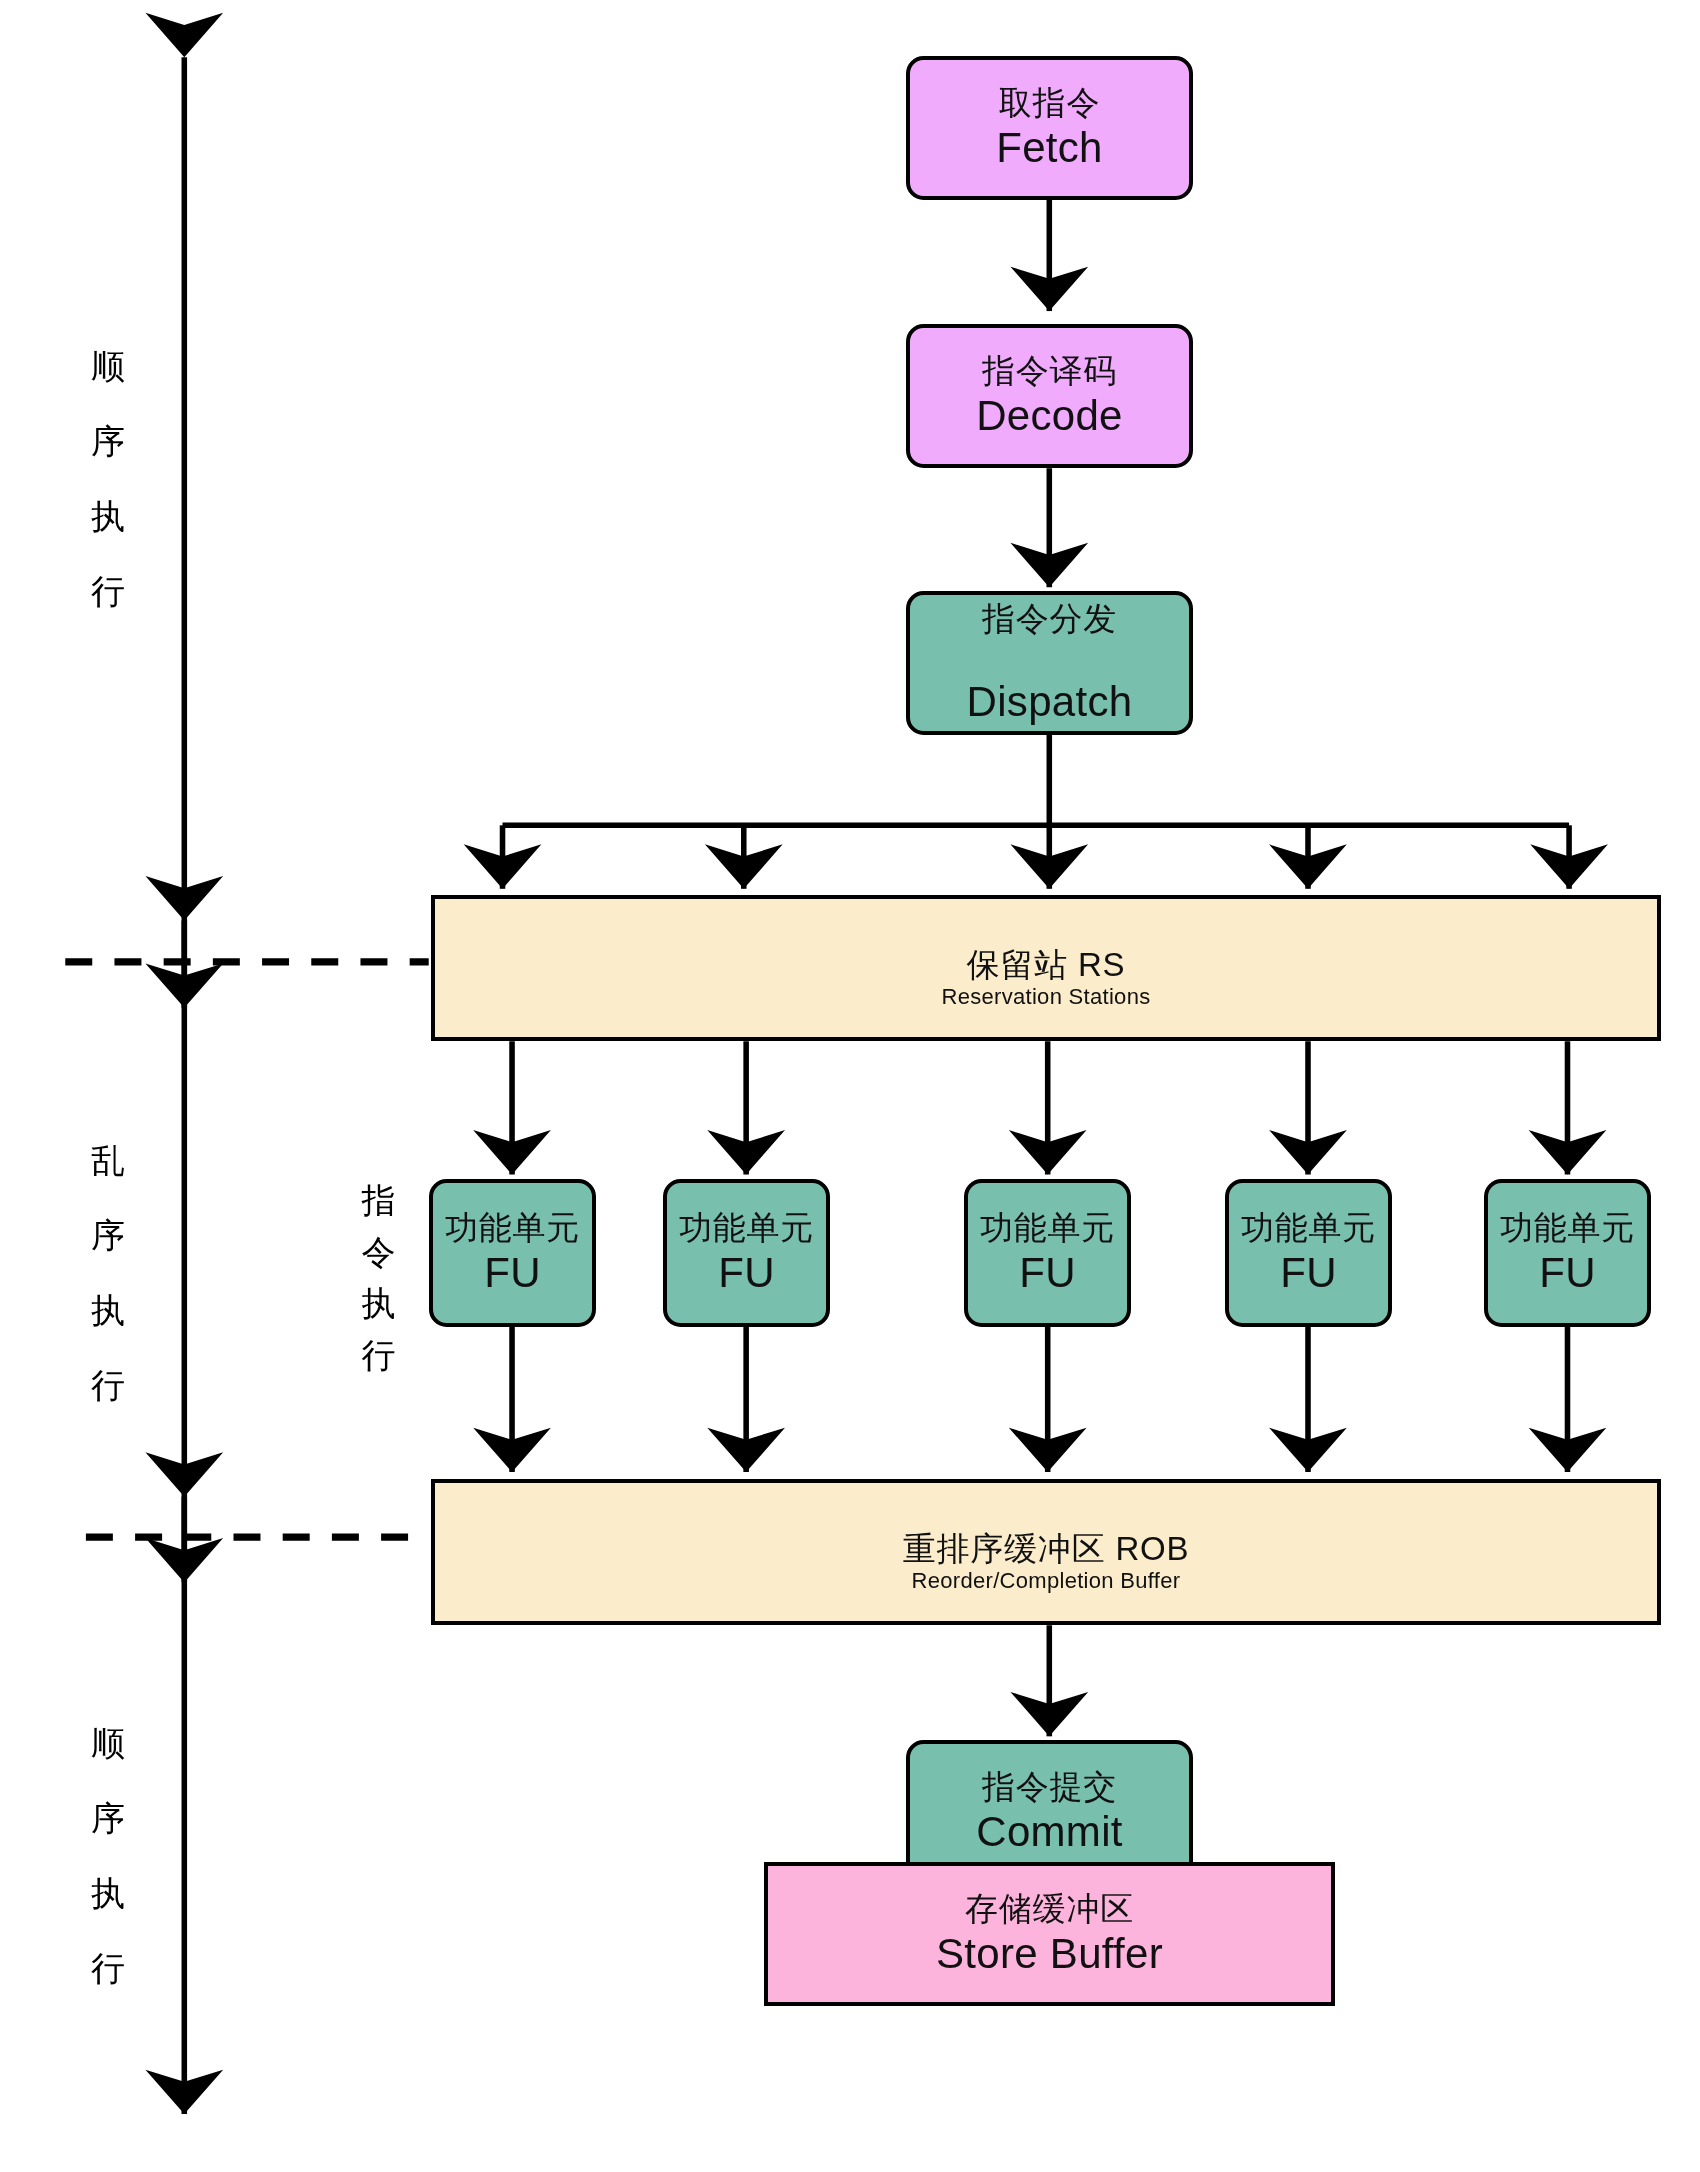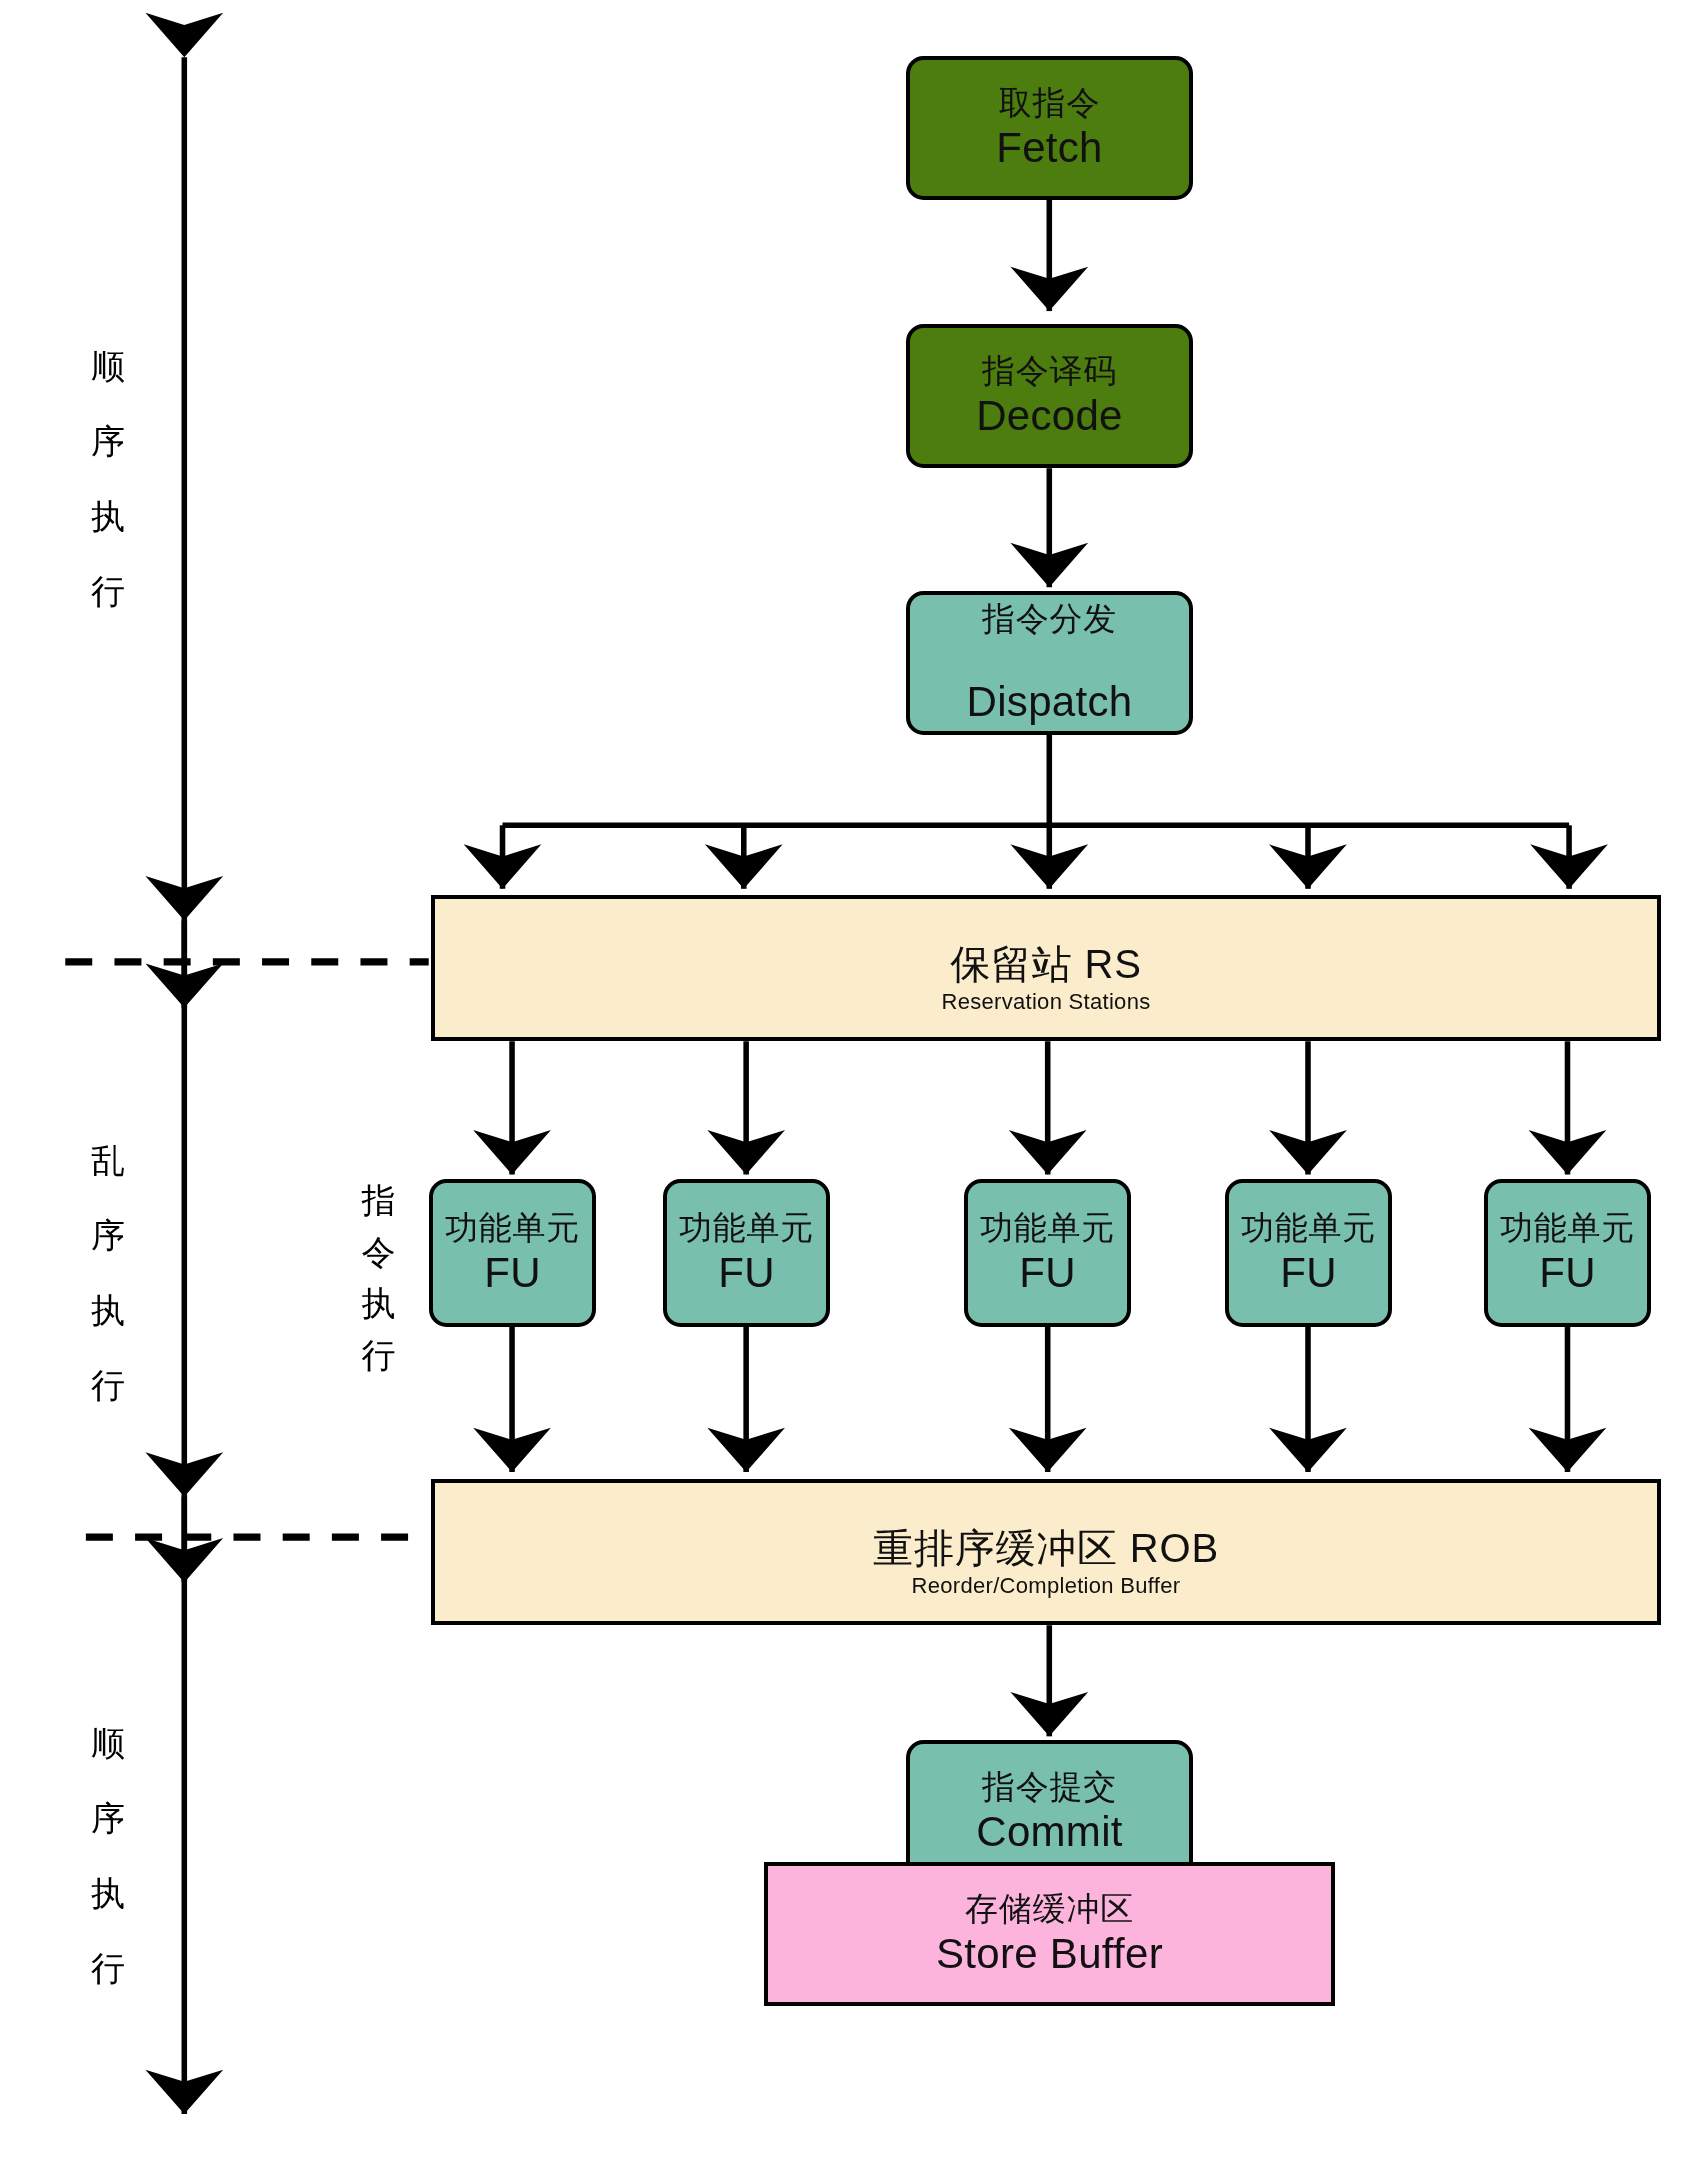--- a/index.html
+++ b/index.html
@@ -7,25 +7,25 @@
        font-family:"Liberation Sans","DejaVu Sans",sans-serif;}
   #canvas{position:absolute;inset:0;width:1701px;height:2172px;}
   svg.layer{position:absolute;left:0;top:0;width:1701px;height:2172px;pointer-events:none;}
 
   .node{position:absolute;box-sizing:border-box;border:4.8px solid #000000;
         display:flex;flex-direction:column;align-items:center;justify-content:center;
         text-align:center;color:#111111;line-height:1.18;}
   .node .cn{font-size:33px;letter-spacing:0.8px;}
   .node .en{font-size:42px;letter-spacing:0.3px;}
   .rounded{border-radius:17.5px;}
-  .gray{background:#4d7c0f;}
+  .gray{background:#f0abfc;}
   .teal{background:#79bfad;}
   .cream{background:#fbeccb;}
   .pink{background:#fcb3dc;}
-  .bar .cn{font-size:40px;margin-top:20px;}
+  .bar .cn{font-size:33px;margin-top:20px;}
   .bar .en{font-size:22px;}
 
   .vlabel{position:absolute;display:flex;flex-direction:column;align-items:center;
           justify-content:flex-start;color:#000000;font-size:34px;line-height:1.0;}
   .vlabel span{display:block;}
   .vlabel.wide span{margin-bottom:41px;}
   .vlabel.tight span{margin-bottom:17.5px;}
 </style>
 </head>
 <body>

